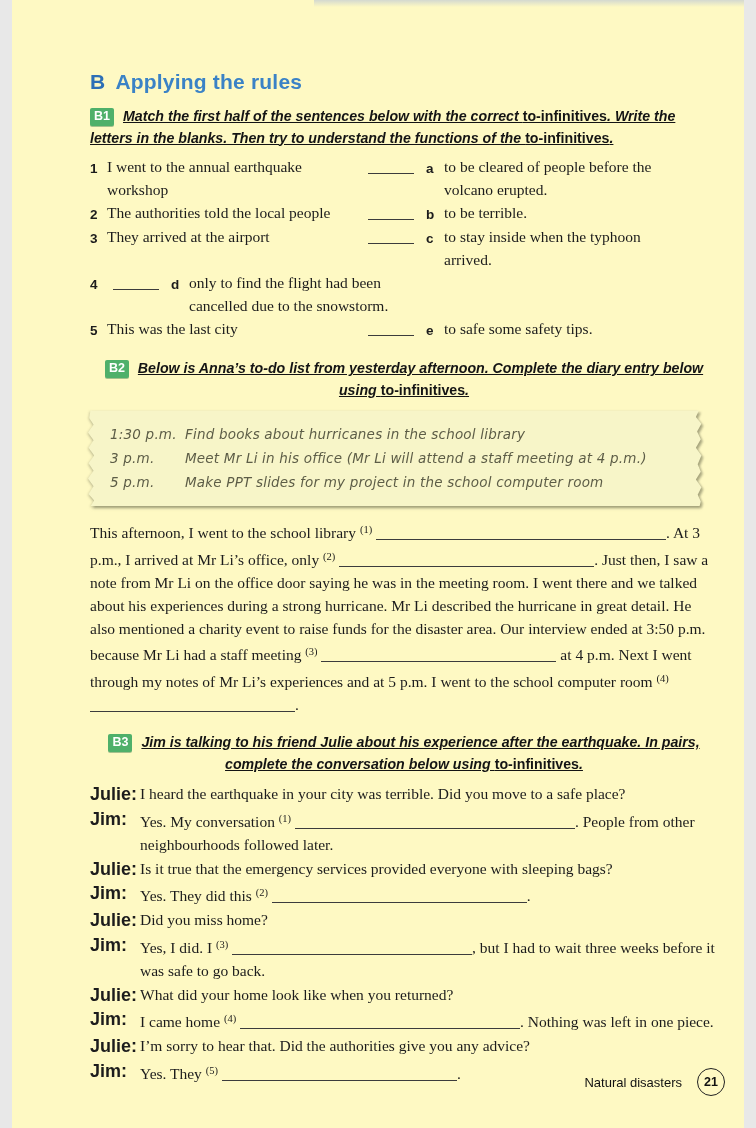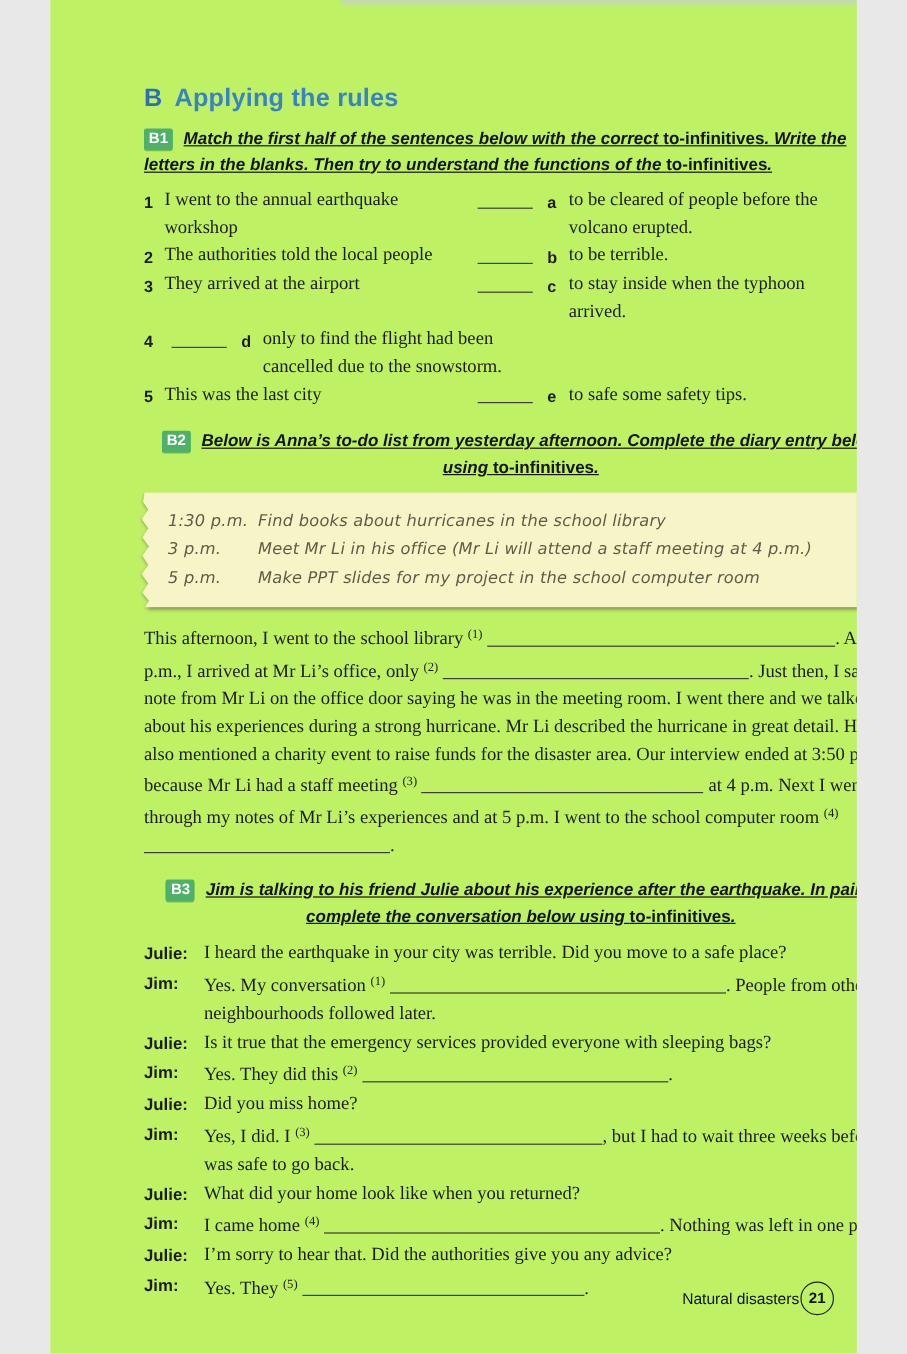--- a/index.html
+++ b/index.html
@@ -1,18 +1,18 @@
 <!DOCTYPE html>
 <html><head>
 <meta charset="utf-8">
 <style>
   html,body { margin:0; padding:0; background:#e8e8e8; }
   .page {
-    position:relative; width:672px; height:1128px; margin:0 auto;
-    background:#bef264; overflow:hidden;
+    position:relative; width:732px; height:1128px; margin:0 auto;
+    background:#fef9c3; overflow:hidden;
     font-family:"Liberation Serif", serif; color:#1c1c1c;
   }
   .scan-artifact {
     position:absolute; top:0; right:0; width:430px; height:7px;
     background:linear-gradient(to bottom, #c6ced4, rgba(246,248,249,0));
     opacity:.75;
   }
   .content { position:absolute; left:78px; top:70px; width:628px; }
 
   
@@ -67,27 +67,27 @@
 
   
   .diary { margin:12px 0 0 0; font-size:15.5px; line-height:23.2px; }
   .sup { font-size:10.5px; vertical-align:5px; }
   .blank { display:inline-block; height:13px; margin-bottom:-2px; border-bottom:1.2px solid #3c3c3c; }
   .bk-d1 { width:290px; } .bk-d2 { width:255px; } .bk-d3 { width:235px; } .bk-d4 { width:205px; }
 
   
   .dialogue { margin-top:7px; font-size:15.5px; line-height:23.6px; }
   .turn { display:flex; align-items:flex-start; }
-  .speaker { width:50px; flex:none; font-family:"Liberation Sans", sans-serif; font-weight:bold; font-size:14px; padding-top:1px; }
+  .speaker { width:50px; flex:none; font-family:"Liberation Sans", sans-serif; font-weight:bold; font-size:18px; padding-top:1px; }
   .turn-text { flex:1; }
   .bk-c1 { width:280px; } .bk-c2 { width:255px; } .bk-c3 { width:240px; }
   .bk-c4 { width:280px; } .bk-c5 { width:235px; }
 
   
-  .footer { position:absolute; top:1068px; right:19px; display:flex; align-items:center; gap:1px; }
+  .footer { position:absolute; top:1068px; right:19px; display:flex; align-items:center; gap:15px; }
   .footer-label { font-family:"Liberation Sans", sans-serif; font-size:13px; color:#111; }
   .page-circle {
     width:26px; height:26px; border:1.4px solid #222; border-radius:50%;
     display:flex; align-items:center; justify-content:center;
     font-family:"Liberation Sans", sans-serif; font-size:12.5px; font-weight:600; color:#111;
   }
 </style>
 </head>
 <body>
 

